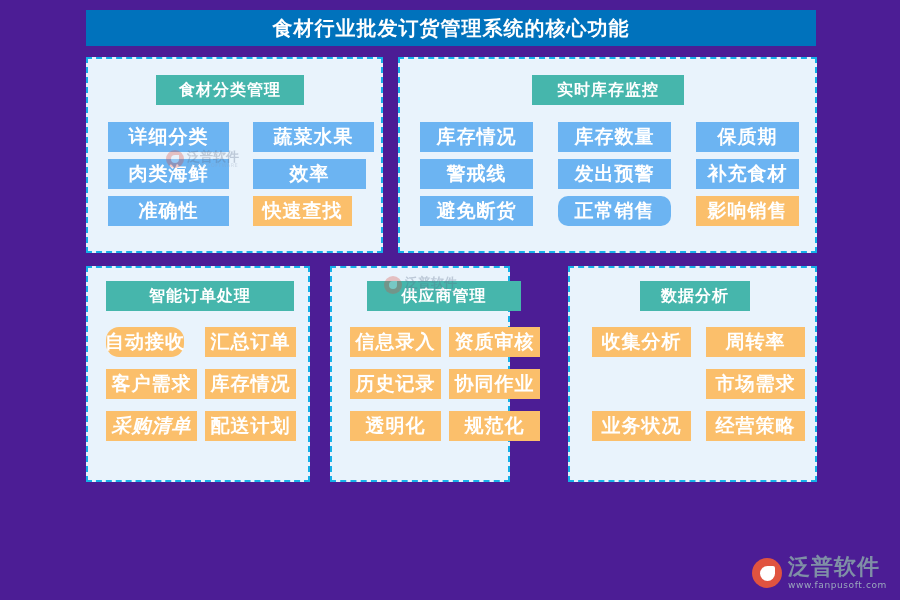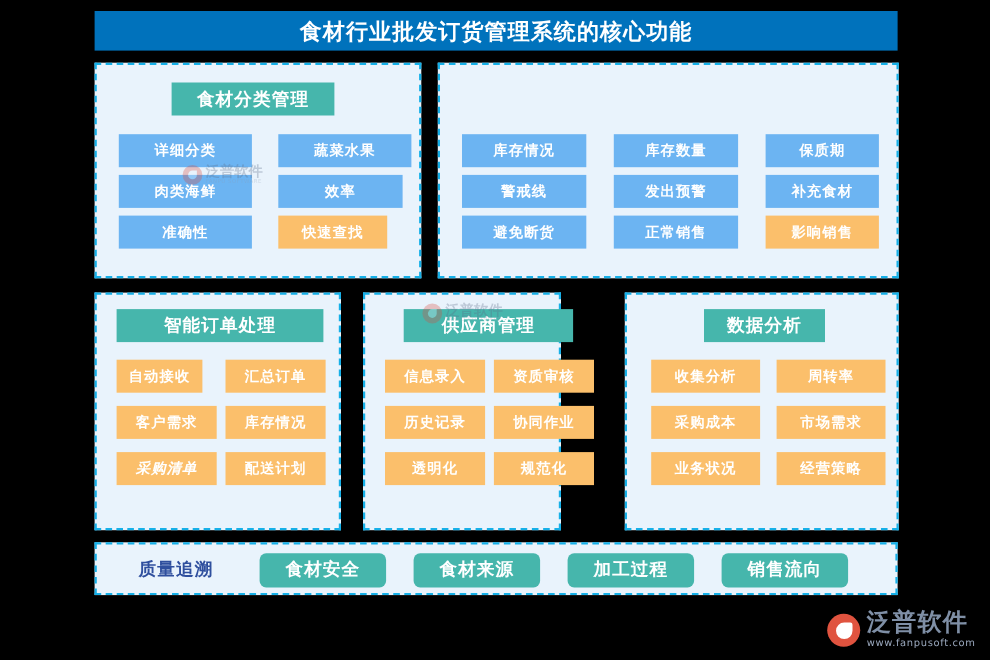--- a/index.html
+++ b/index.html
@@ -12,21 +12,21 @@
     background: #ffffff;
     font-family: "DejaVu Sans", "Liberation Sans", sans-serif;
     overflow: hidden;
     position: relative;
   }
 
   #canvas {
     position: relative;
     width: 900px;
     height: 600px;
-    background: #000000;
+    background: #4c1d95;
   }
 
   
   .title-bar {
     position: absolute;
     left: 86px;
     top: 10px;
     width: 730px;
     height: 36px;
     background: #0072bc;
@@ -62,21 +62,21 @@
     letter-spacing: 1px;
     white-space: nowrap;
   }
 
   .tag {
     position: absolute;
     display: flex;
     align-items: center;
     justify-content: center;
     color: #ffffff;
-    font-size: 13px;
+    font-size: 19px;
     font-weight: bold;
     letter-spacing: 1px;
     white-space: nowrap;
     box-sizing: border-box;
   }
   .tag.blue   { background: #6cb4f2; }
   .tag.orange { background: #fbbf6b; }
 
   
   .bottom-bar {
@@ -229,38 +229,39 @@
     <div class="wm" style="left:78px; top:91px;">
       <span class="wm-mark"></span>
       <span class="wm-txt">
         <span class="wm-cn">泛普软件</span>
         <span class="wm-en">FANPU SOFTWARE</span>
       </span>
     </div>
   </div>
 
   <div class="panel" style="left:398px; top:57px; width:419px; height:196px;">
+    <div class="panel-head" style="left:132px; top:16px; width:152px; height:30px;">实时库存监控</div>
 
     <div class="tag blue" style="left:20px; top:63px; width:113px; height:30px;">库存情况</div>
     <div class="tag blue" style="left:158px; top:63px; width:113px; height:30px;">库存数量</div>
     <div class="tag blue" style="left:296px; top:63px; width:103px; height:30px;">保质期</div>
 
     <div class="tag blue" style="left:20px; top:100px; width:113px; height:30px;">警戒线</div>
     <div class="tag blue" style="left:158px; top:100px; width:113px; height:30px;">发出预警</div>
     <div class="tag blue" style="left:20px; top:137px; width:113px; height:30px;">避免断货</div>
 
     <div class="tag blue" style="left:296px; top:100px; width:103px; height:30px;">补充食材</div>
-    <div class="tag blue" style="left:158px; top:137px; width:113px; height:30px;">正常销售</div>
+    <div class="tag blue" style="left:158px; top:137px; width:113px; height:30px;border-radius:10px;">正常销售</div>
     <div class="tag orange" style="left:296px; top:137px; width:103px; height:30px;">影响销售</div>
   </div>
 
   <div class="panel" style="left:86px; top:266px; width:224px; height:216px;">
     <div class="panel-head" style="left:18px; top:13px; width:188px; height:30px;">智能订单处理</div>
 
-    <div class="tag orange" style="left:18px; top:59px; width:78px; height:30px;">自动接收</div>
+    <div class="tag orange" style="left:18px; top:59px; width:78px; height:30px;border-radius:13px;">自动接收</div>
     <div class="tag orange" style="left:117px; top:59px; width:91px; height:30px;">汇总订单</div>
 
     <div class="tag orange" style="left:18px; top:101px; width:91px; height:30px;">客户需求</div>
     <div class="tag orange" style="left:117px; top:101px; width:91px; height:30px;">库存情况</div>
 
     <div class="tag orange" style="left:18px; top:143px; width:91px; height:30px;font-style:italic;">采购清单</div>
     <div class="tag orange" style="left:117px; top:143px; width:91px; height:30px;">配送计划</div>
   </div>
 
   <div class="panel" style="left:330px; top:266px; width:180px; height:216px;">
@@ -283,35 +284,26 @@
       </span>
     </div>
   </div>
 
   <div class="panel" style="left:568px; top:266px; width:249px; height:216px;">
     <div class="panel-head" style="left:70px; top:13px; width:110px; height:30px;">数据分析</div>
 
     <div class="tag orange" style="left:22px; top:59px; width:99px; height:30px;text-align:center;">收集分析</div>
     <div class="tag orange" style="left:136px; top:59px; width:99px; height:30px;">周转率</div>
 
-    <div class="tag orange" style="left:22px; top:101px; width:99px; height:30px;">采购成本</div>
     <div class="tag orange" style="left:136px; top:101px; width:99px; height:30px;">市场需求</div>
 
     <div class="tag orange" style="left:22px; top:143px; width:99px; height:30px;">业务状况</div>
     <div class="tag orange" style="left:136px; top:143px; width:99px; height:30px;">经营策略</div>
   </div>
 
-  <div class="bottom-bar">
-    <div class="bottom-label">质量追溯</div>
-
-    <div class="pill" style="left:148px; width:115px;">食材安全</div>
-    <div class="pill" style="left:288px; width:115px;">食材来源</div>
-    <div class="pill" style="left:428px; width:115px;">加工过程</div>
-    <div class="pill" style="left:568px; width:115px;">销售流向</div>
-  </div>
 
   <div class="logo">
     <span class="logo-mark"></span>
     <span class="logo-txt">
       <span class="logo-cn">泛普软件</span>
       <span class="logo-en">www.fanpusoft.com</span>
     </span>
   </div>
 
 </div>

